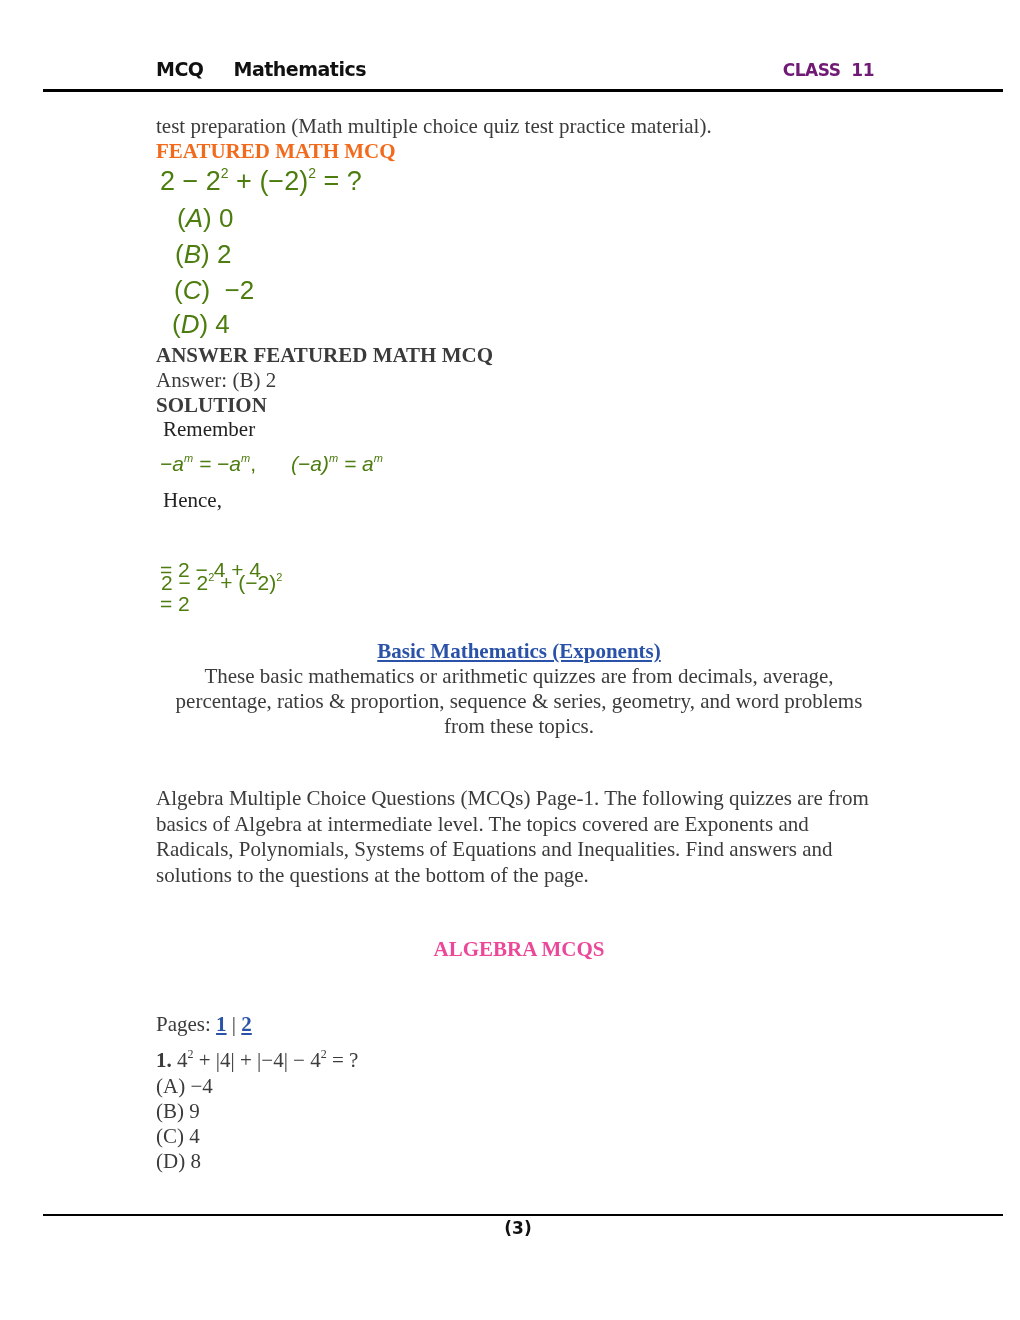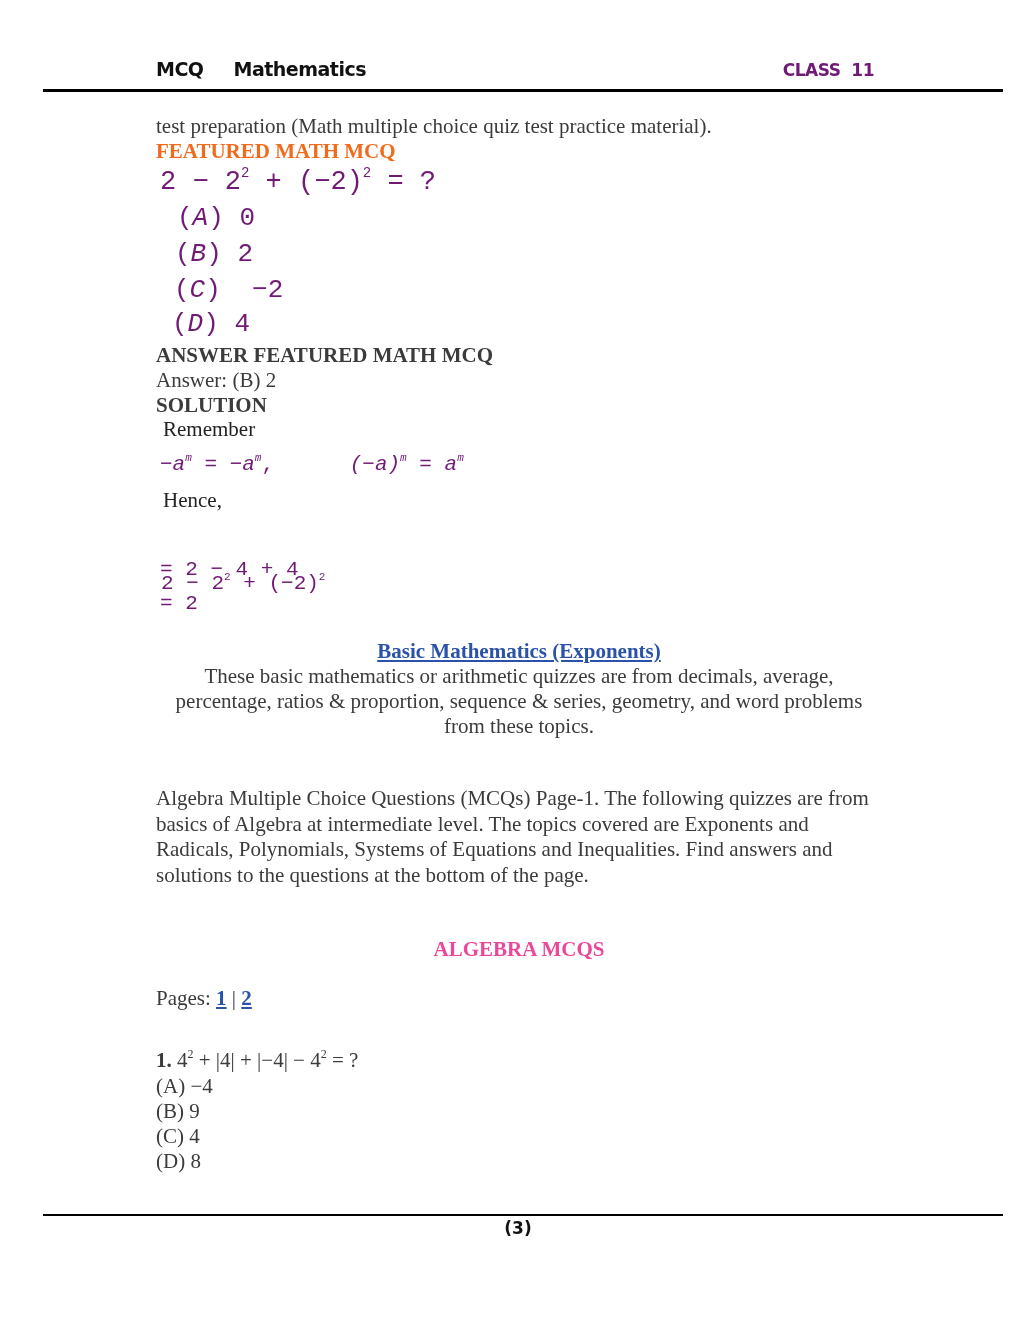--- a/index.html
+++ b/index.html
@@ -10,21 +10,21 @@
     .hdr-left { position: absolute; left: 0; top: 0; font-family: "DejaVu Sans", sans-serif; font-weight: bold; font-size: 19px; color: #111; letter-spacing: -0.5px; }
     .hdr-left .sp { display: inline-block; width: 30px; }
     .hdr-right { position: absolute; right: 0; top: 2px; font-family: "DejaVu Sans", sans-serif; font-weight: bold; font-size: 17px; color: #701a75; letter-spacing: -0.5px; }
     .hdr-rule { position: absolute; left: 43px; top: 89px; width: 960px; height: 3px; background: #000; }
 
     .body-text { font-family: "Liberation Serif", serif; color: #3b3b3b; }
     .abs { position: absolute; white-space: nowrap; }
 
     .t-intro { left: 156px; top: 114px; font-size: 21px; }
     .t-featured { left: 156px; top: 139px; font-size: 21px; font-weight: bold; color: #f26b1d; }
-    .math { font-family: Liberation Mono, monospace; color: #701a75; }
+    .math { font-family: Liberation Sans, sans-serif; color: #4d7c0f; }
     .q-expr { left: 160px; top: 165px; font-size: 27px; }
     .q-expr sup { font-size: 14px; vertical-align: 12px; }
     .opt { font-size: 26px; }
     .opt i { font-style: italic; }
     .opt-a { left: 177px; top: 203px; }
     .opt-b { left: 175px; top: 239px; }
     .opt-c { left: 174px; top: 275px; }
     .opt-d { left: 172px; top: 309px; }
 
     .t-ans-h { left: 156px; top: 343px; font-size: 21px; font-weight: bold; }
@@ -40,21 +40,21 @@
     .s2 { left: 160px; top: 558px; font-size: 21px; }
     .s3 { left: 160px; top: 592px; font-size: 21px; }
 
     .center-block { position: absolute; left: 156px; width: 726px; text-align: center; }
     .basic-title { top: 639px; font-size: 21px; font-weight: bold; color: #2a52a8; text-decoration: underline; font-family: "Liberation Serif", serif; }
     .basic-desc { top: 664px; font-size: 21px; line-height: 25px; }
 
     .algebra-para { position: absolute; left: 156px; top: 786px; width: 720px; font-size: 21px; line-height: 25.5px; }
     .algebra-title { top: 909px; font-size: 21px; font-weight: bold; font-family: "Liberation Serif", serif; color: #ec4899; margin-top: 28px; }
 
-    .pages { left: 156px; top: 986px; font-size: 21px; }
+    .pages { left: 156px; top: 1012px; font-size: 21px; }
     .pages a { color: #2a52a8; font-weight: bold; text-decoration: underline; }
 
     .q1 { left: 156px; top: 1047px; font-size: 21px; }
     .q1 b { font-weight: bold; }
     .q1 sup { font-size: 12px; vertical-align: 9px; }
     .q1-a { left: 156px; top: 1074px; font-size: 21px; }
     .q1-b { left: 156px; top: 1099px; font-size: 21px; }
     .q1-c { left: 156px; top: 1124px; font-size: 21px; }
     .q1-d { left: 156px; top: 1149px; font-size: 21px; }
 

